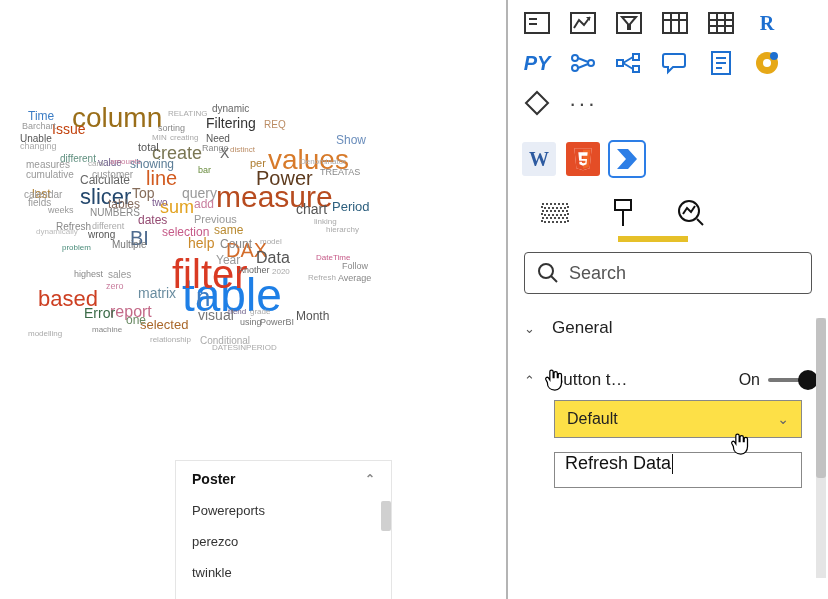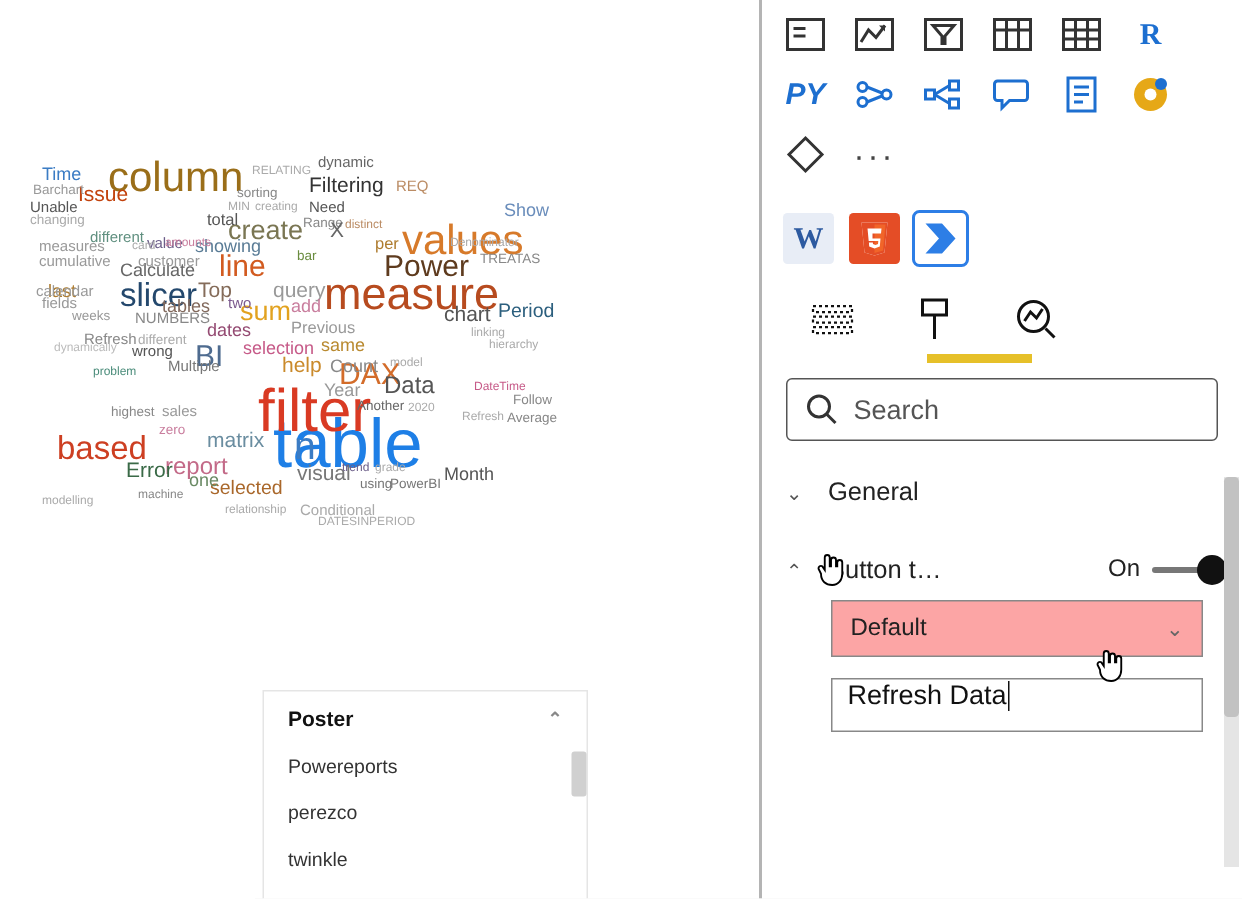--- a/index.html
+++ b/index.html
@@ -213,21 +213,21 @@
   .dropdown {
     border:1px solid #888;
     height:36px;
     display:flex;
     align-items:center;
     justify-content:space-between;
     padding: 0 12px;
     font-size:16px;
     color:#222;
     margin-bottom: 14px;
-    background:#fca5a5;
+    background:#fde047;
   }
   .dropdown .dd-caret { color:#666; font-size:14px; }
   .field-label {
     font-size:16px;
     color:#333;
     margin-bottom:6px;
   }
   .text-input {
     width:100%;
     border:1px solid #888;

